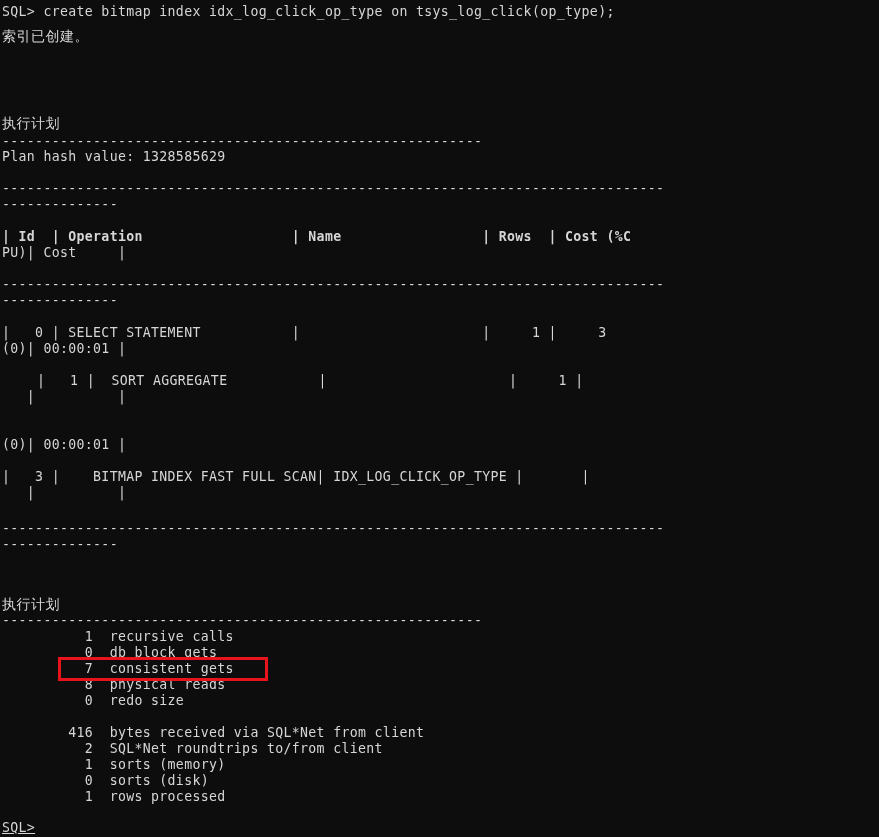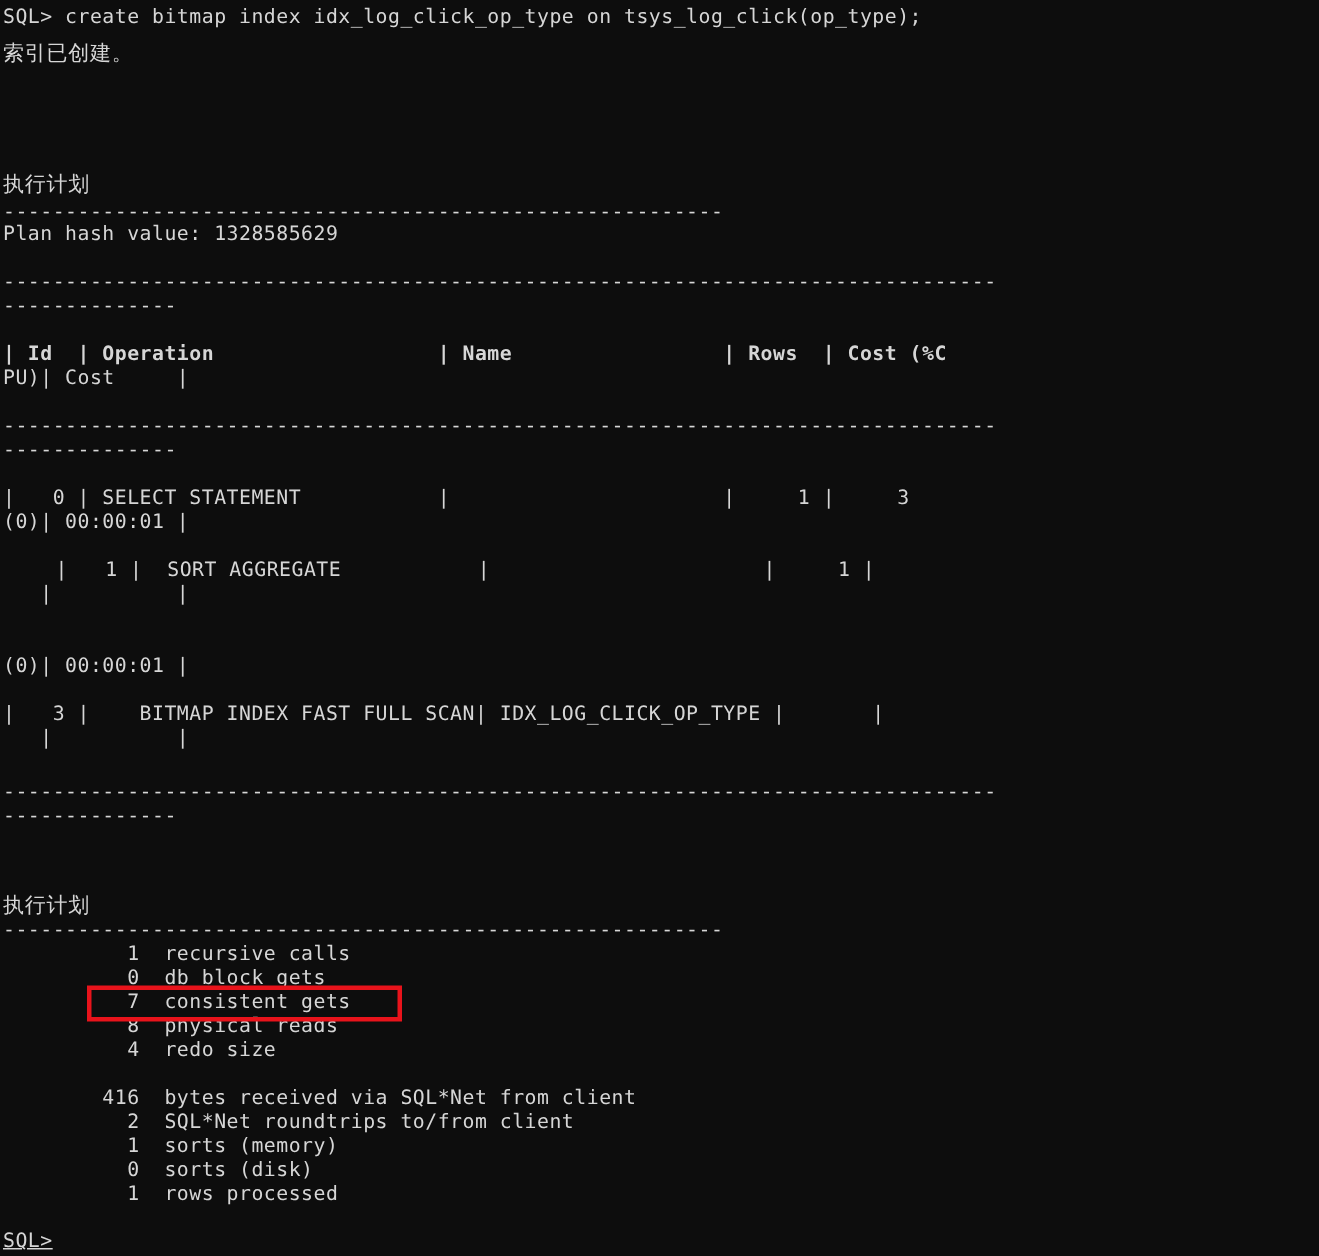--- a/index.html
+++ b/index.html
@@ -64,21 +64,21 @@
     <div class="term-line" style="top: 469px;">|   3 |    BITMAP INDEX FAST FULL SCAN| IDX_LOG_CLICK_OP_TYPE |       |</div>
     <div class="term-line" style="top: 485px;">   |          |</div>
     <div class="term-line" style="top: 521px;">--------------------------------------------------------------------------------</div>
     <div class="term-line" style="top: 537px;">--------------</div>
     <div class="term-line cjk" style="top: 596px;">执行计划</div>
     <div class="term-line" style="top: 613px;">----------------------------------------------------------</div>
     <div class="term-line" style="top: 629px;">          1  recursive calls</div>
     <div class="term-line" style="top: 645px;">          0  db block gets</div>
     <div class="term-line" style="top: 661px;">          7  consistent gets</div>
     <div class="term-line" style="top: 677px;">          8  physical reads</div>
-    <div class="term-line" style="top: 693px;">          4  redo size</div>
+    <div class="term-line" style="top: 693px;">          0  redo size</div>
     <div class="term-line" style="top: 725px;">        416  bytes received via SQL*Net from client</div>
     <div class="term-line" style="top: 741px;">          2  SQL*Net roundtrips to/from client</div>
     <div class="term-line" style="top: 757px;">          1  sorts (memory)</div>
     <div class="term-line" style="top: 773px;">          0  sorts (disk)</div>
     <div class="term-line" style="top: 789px;">          1  rows processed</div>
     <div class="term-line" style="top: 820px; text-decoration: underline;">SQL&gt;</div>
     <div id="highlight-box" style="left: 58px; top: 657px; width: 210px; height: 24px; border-color: rgb(232, 19, 27);"></div>
   </div>
 
 </body></html>

